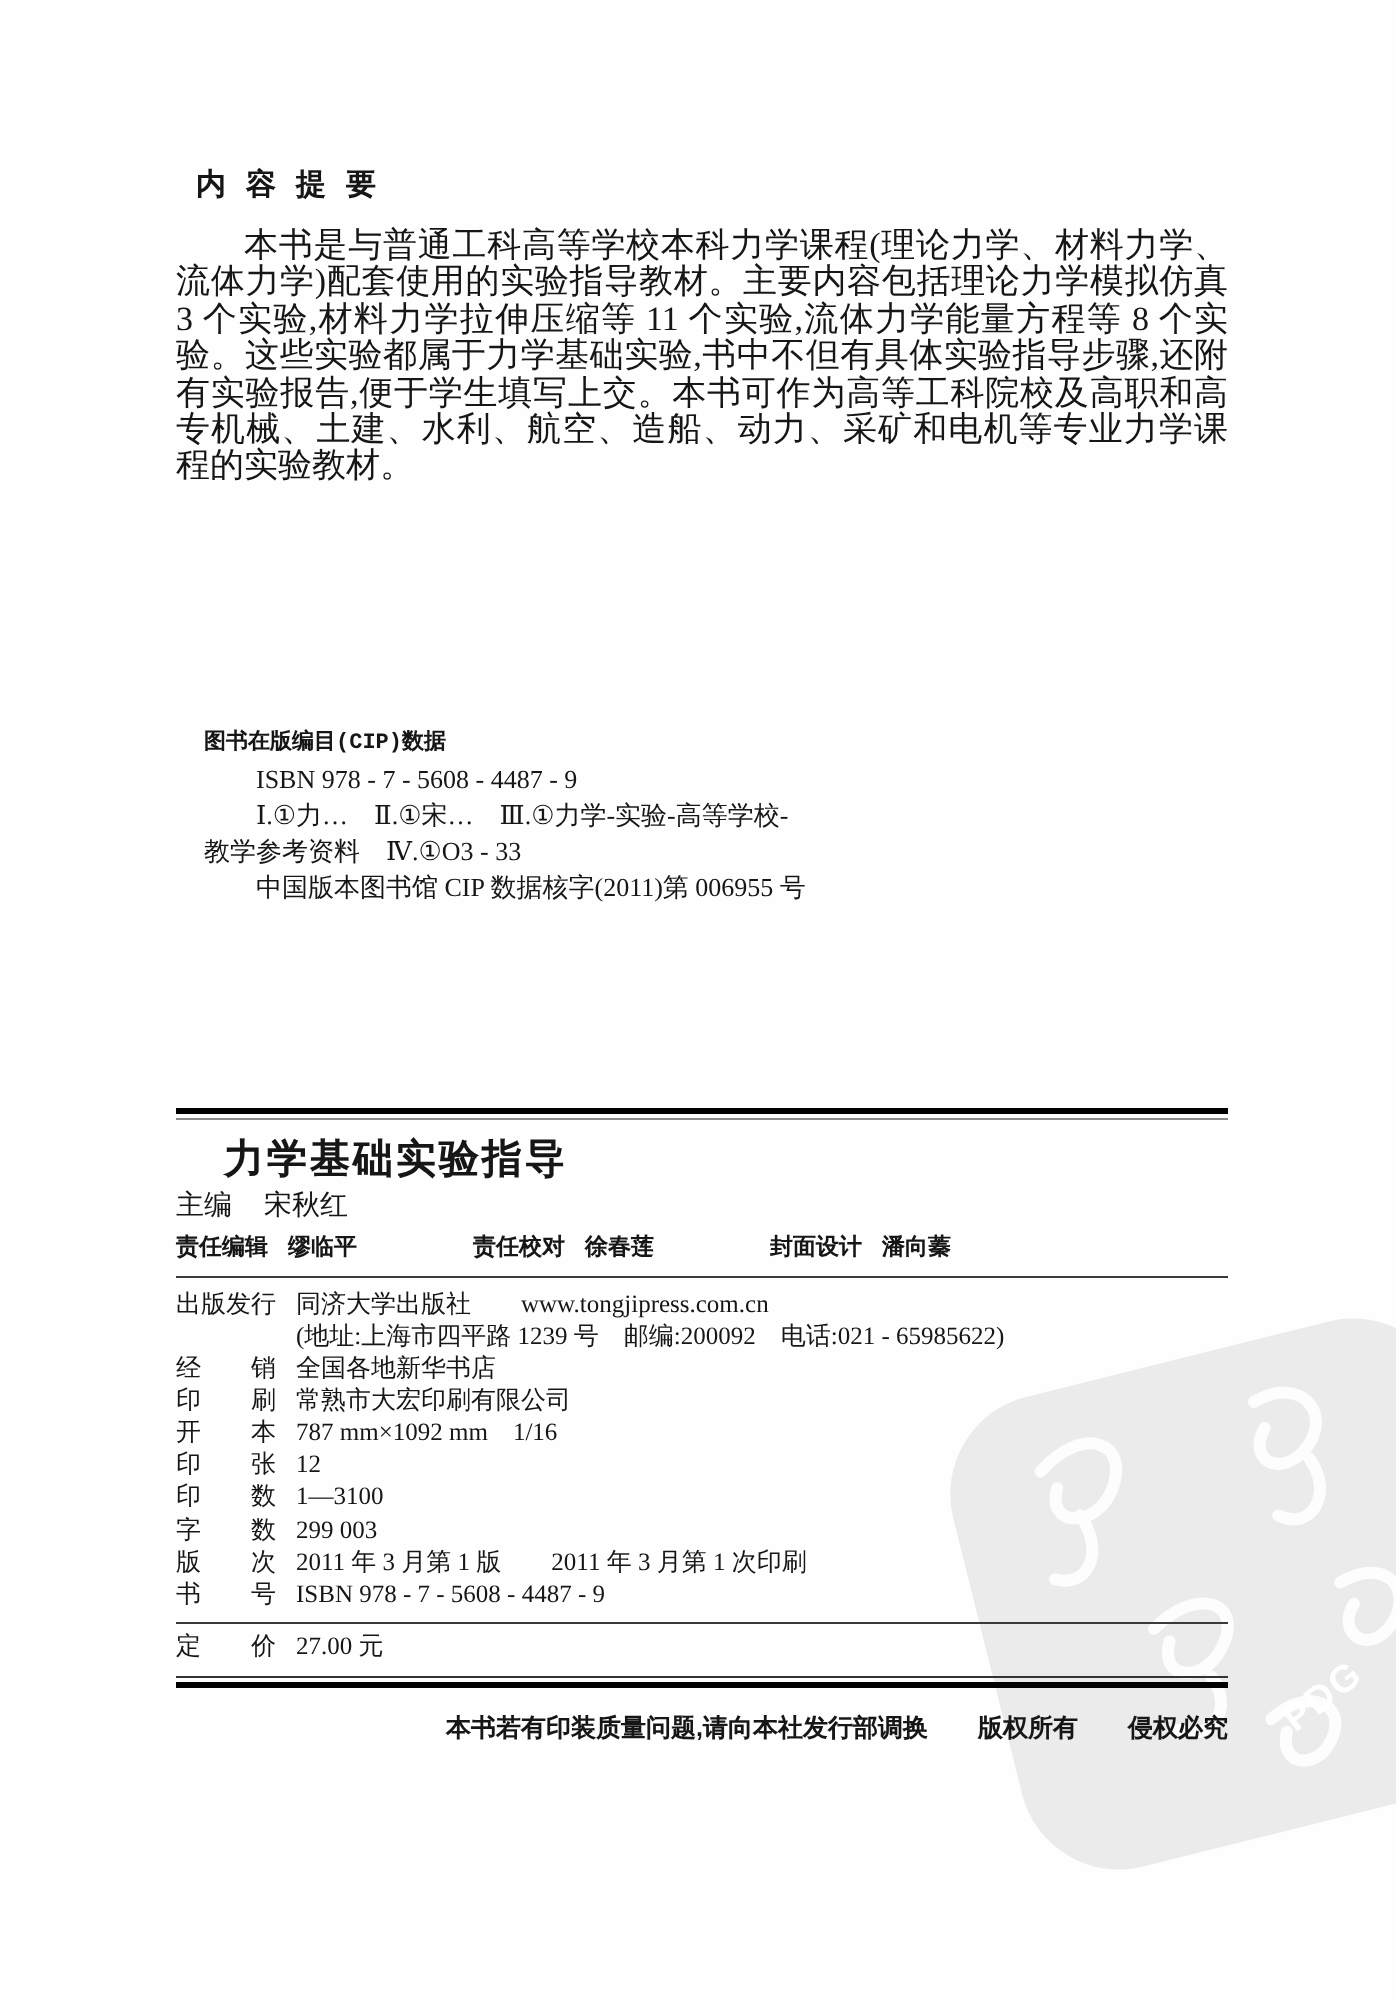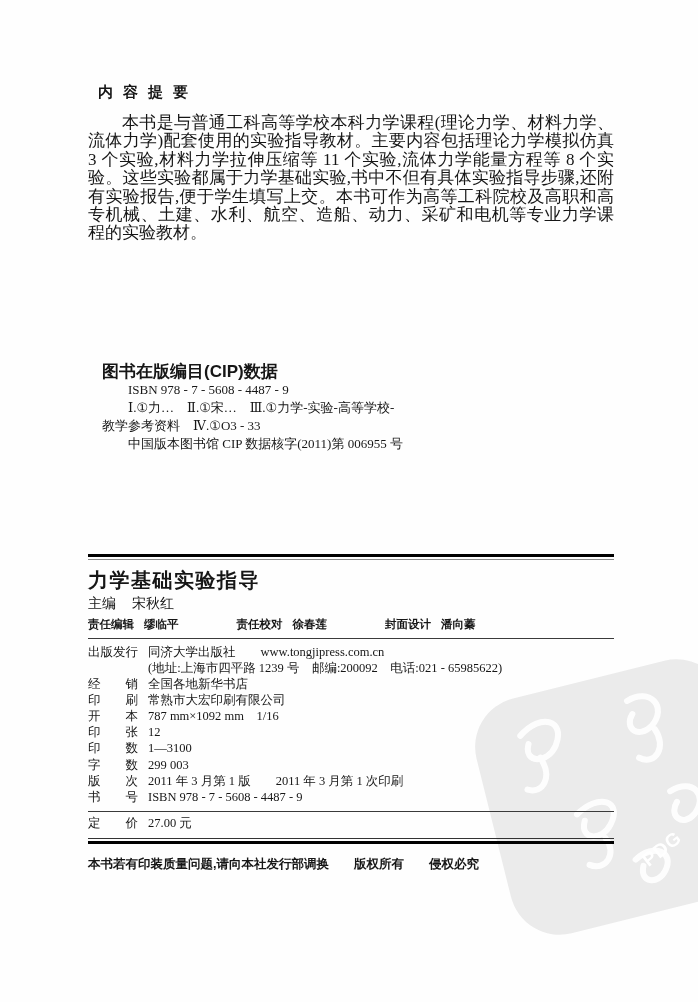--- a/index.html
+++ b/index.html
@@ -17,38 +17,38 @@
     font-weight:bold;font-size:15px;letter-spacing:10px;text-indent:10px;
   }
   .summary-body{
     margin-top:12px;font-size:17px;line-height:18.4px;
     text-align:justify;text-indent:2em;
   }
 
   
   .cip{margin-top:120px;margin-left:14px;width:354px;font-size:13px;line-height:18px}
   .cip-heading{
-    font-family:Liberation Sans, sans-serif;
-    font-weight:bold;font-size:17px;
+    font-family:Liberation Mono, monospace;
+    font-weight:bold;font-size:11px;
   }
   .cip p{margin:0;text-indent:2em;white-space:pre-line}
   .cip-entry{margin-top:10px}
   .cip-isbn{margin-top:5px}
   .cip-class{margin-top:7px}
   .cip-record{margin-top:7px;width:420px}
 
   
   .colophon{margin-top:101px}
   .rule-dbl-top{border-top:3px solid #000;border-bottom:1px solid #8a8a8a;height:2px}
   .rule-dbl-bottom{border-top:1px solid #333;border-bottom:3px solid #000;height:2px;margin-top:3px}
   .rule-thin{border-top:1px solid #3a3a3a;height:0}
 
   .book-title{
     margin-top:8px;font-family:"Liberation Sans","DejaVu Sans",sans-serif;
-    font-weight:bold;font-size:20px;letter-spacing:1.5px;line-height:24px;
+    font-weight:bold;font-size:20px;letter-spacing:1.5px;line-height:24px;margin-left:24px;
   }
   .editor-line{margin-top:3px;font-size:14px;line-height:18px}
   .editor-line .name{margin-left:16px}
   .staff-row{
     display:flex;margin-top:4px;margin-bottom:7px;
     font-family:"Liberation Sans","DejaVu Sans",sans-serif;
     font-weight:bold;font-size:11.5px;line-height:14px;align-items:center;
   }
   .staff-pair{margin-right:58px;white-space:nowrap}
   .staff-pair .name{margin-left:10px}
@@ -56,21 +56,21 @@
   .rows{padding:5px 0 6px}
   .c-row{display:flex;font-size:12.5px;line-height:16.1px}
   .c-row .lbl{
     flex:none;display:inline-block;width:50px;
     text-align:justify;text-align-last:justify;
   }
   .c-row .val{margin-left:10px;white-space:pre}
   .price-wrap{padding:3px 0 4px}
 
   .quality-footer{
-    margin-top:12px;text-align:left;
+    margin-top:12px;text-align:right;
     font-family:"Liberation Sans","DejaVu Sans",sans-serif;
     font-weight:bold;font-size:12.5px;
   }
 
   
   .watermark{position:absolute;top:0;left:0;width:698px;height:1002px;z-index:0;pointer-events:none}
   .wm-blob{
     position:absolute;top:676px;right:-48px;width:256px;height:242px;
     background:#ebebeb;border-radius:50px;transform:rotate(-14deg);
   }

